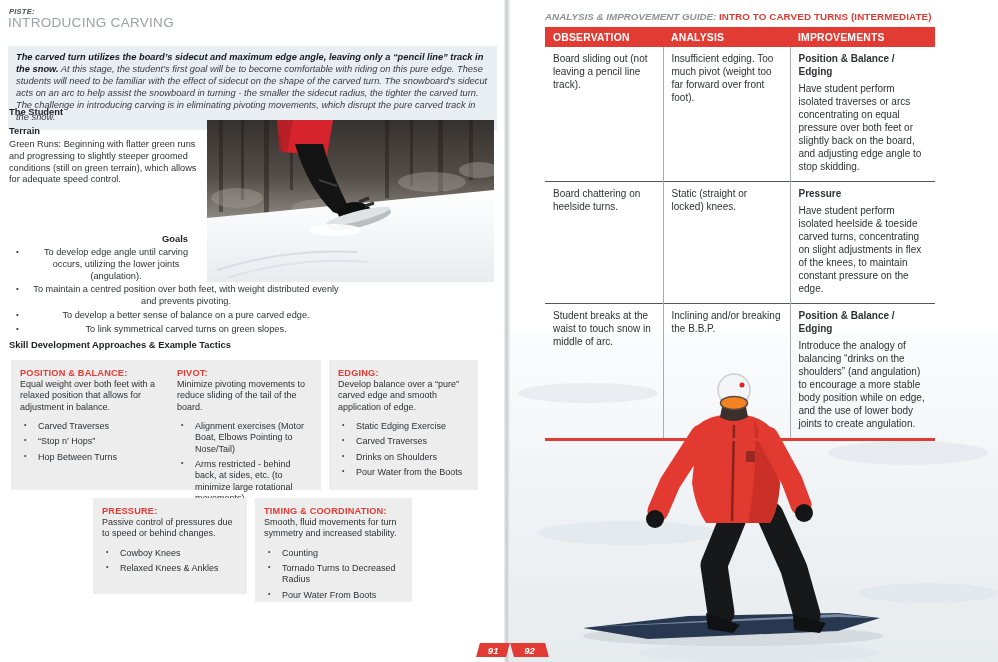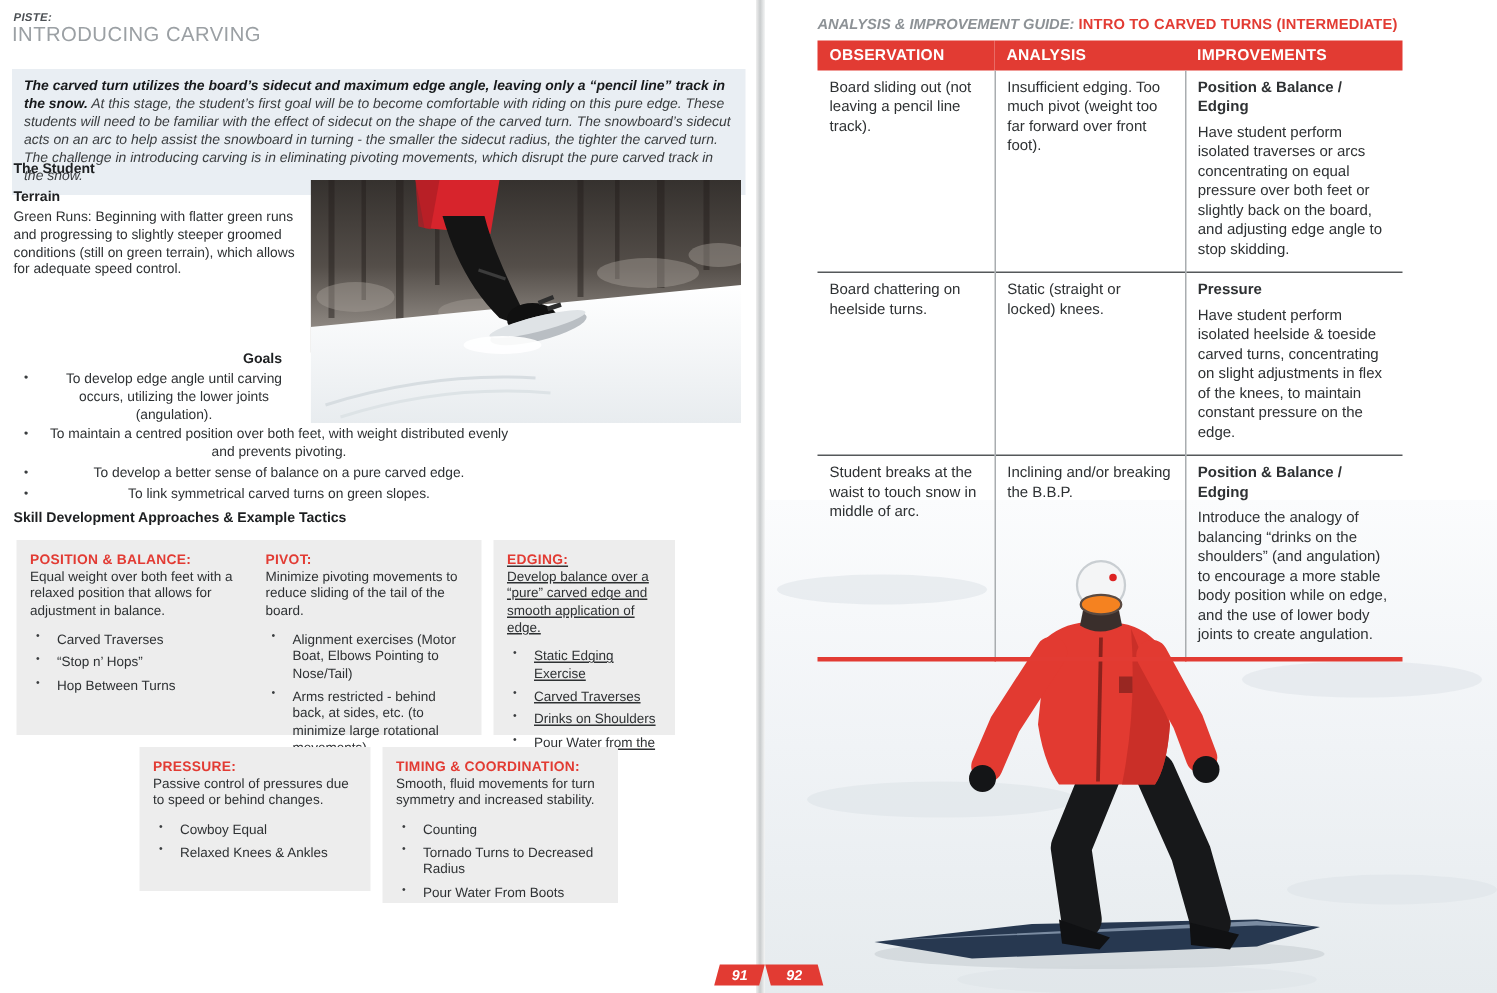--- a/index.html
+++ b/index.html
@@ -157,36 +157,36 @@
       </ul>
     </div>
     <div class="skill-box" style="left:168px;top:360px;width:153px;height:130px;">
       <div class="skill-title">PIVOT:</div>
       <div class="skill-desc">Minimize pivoting movements to reduce sliding of the tail of the board.</div>
       <ul class="skill-list">
         <li><span>Alignment exercises (Motor Boat, Elbows Pointing to Nose/Tail)</span></li>
         <li><span>Arms restricted - behind back, at sides, etc. (to minimize large rotational movements)</span></li>
       </ul>
     </div>
-    <div class="skill-box" style="left:329px;top:360px;width:121px;height:130px;text-decoration:underline;">
+    <div class="skill-box" style="left:329px;top:360px;width:149px;height:130px;">
       <div class="skill-title">EDGING:</div>
       <div class="skill-desc">Develop balance over a “pure” carved edge and smooth application of edge.</div>
       <ul class="skill-list">
         <li><span>Static Edging Exercise</span></li>
         <li><span>Carved Traverses</span></li>
         <li><span>Drinks on Shoulders</span></li>
         <li><span>Pour Water from the Boots</span></li>
       </ul>
     </div>
 
     <div class="skill-box" style="left:93px;top:498px;width:154px;height:96px;">
       <div class="skill-title">PRESSURE:</div>
       <div class="skill-desc">Passive control of pressures due to speed or behind changes.</div>
       <ul class="skill-list">
-        <li><span>Cowboy Equal</span></li>
+        <li><span>Cowboy Knees</span></li>
         <li><span>Relaxed Knees &amp; Ankles</span></li>
       </ul>
     </div>
     <div class="skill-box" style="left:255px;top:498px;width:157px;height:104px;">
       <div class="skill-title">TIMING &amp; COORDINATION:</div>
       <div class="skill-desc">Smooth, fluid movements for turn symmetry and increased stability.</div>
       <ul class="skill-list">
         <li><span>Counting</span></li>
         <li><span>Tornado Turns to Decreased Radius</span></li>
         <li><span>Pour Water From Boots</span></li>

